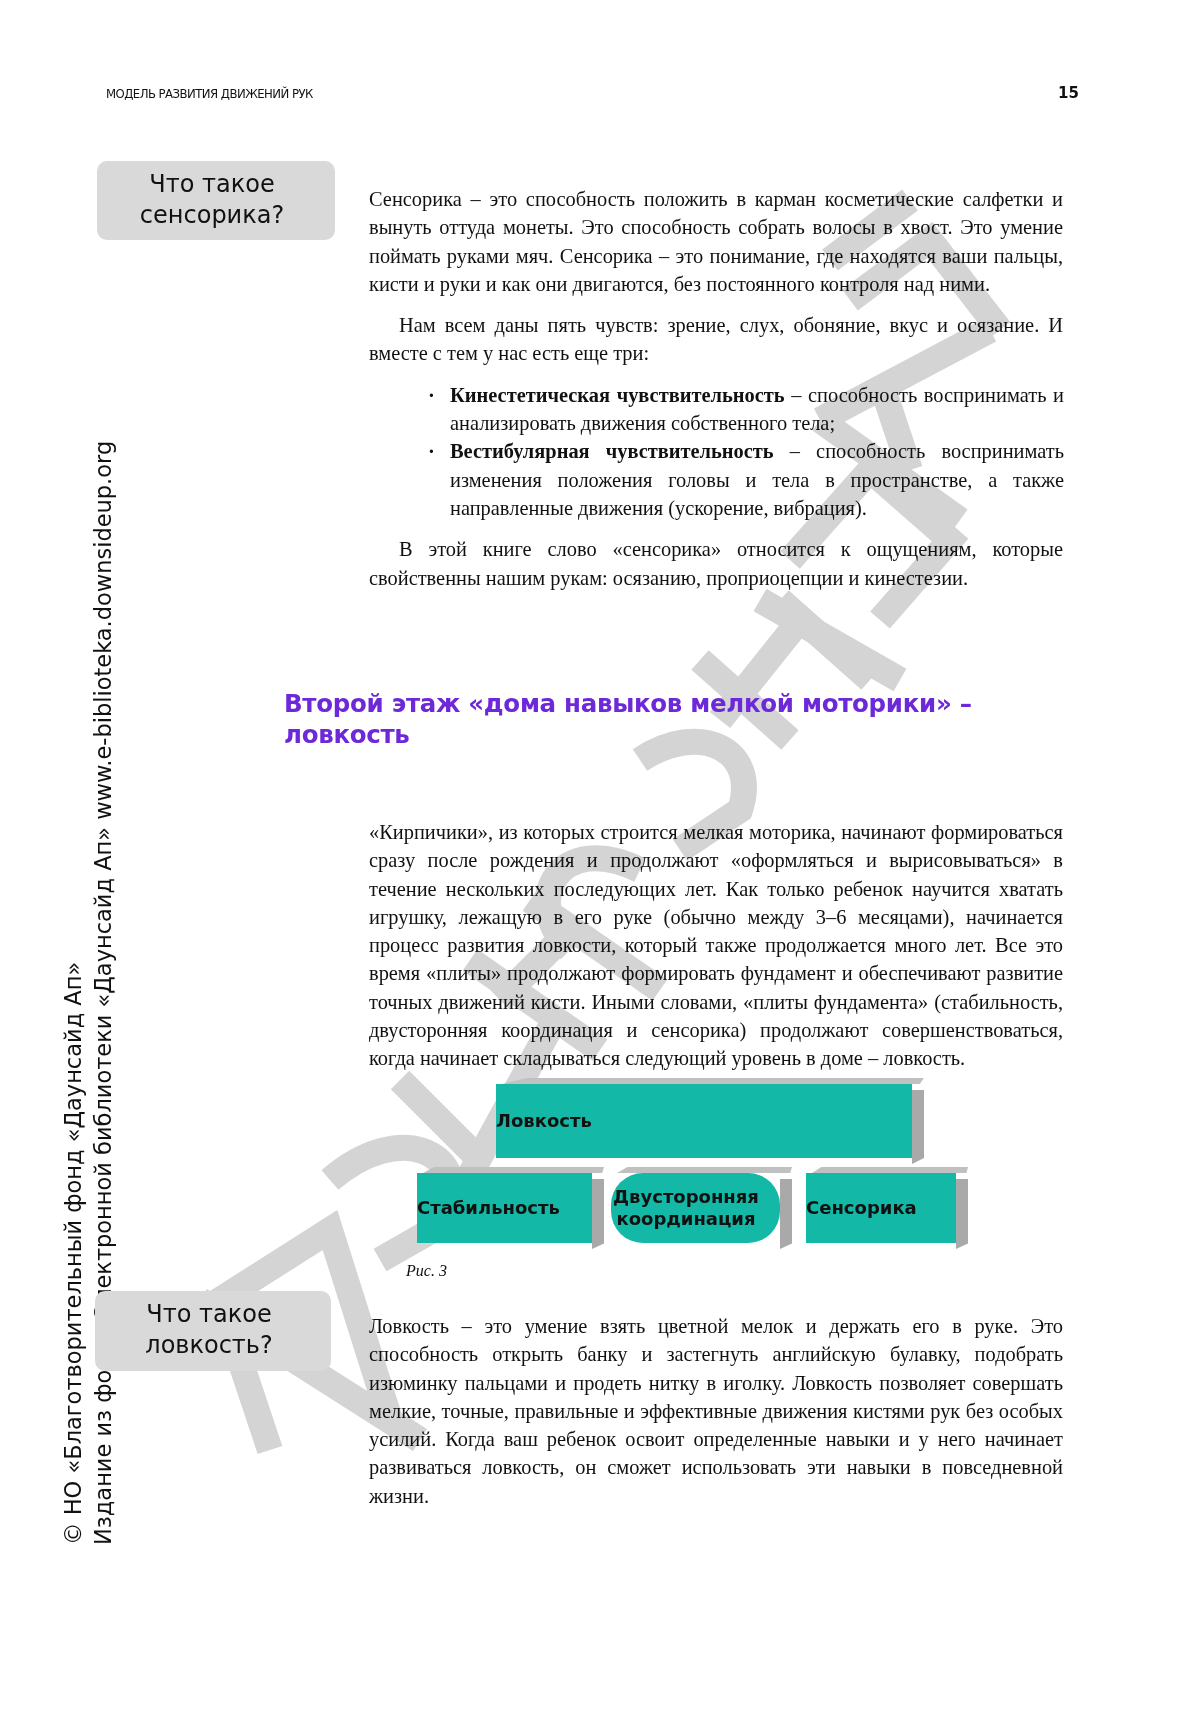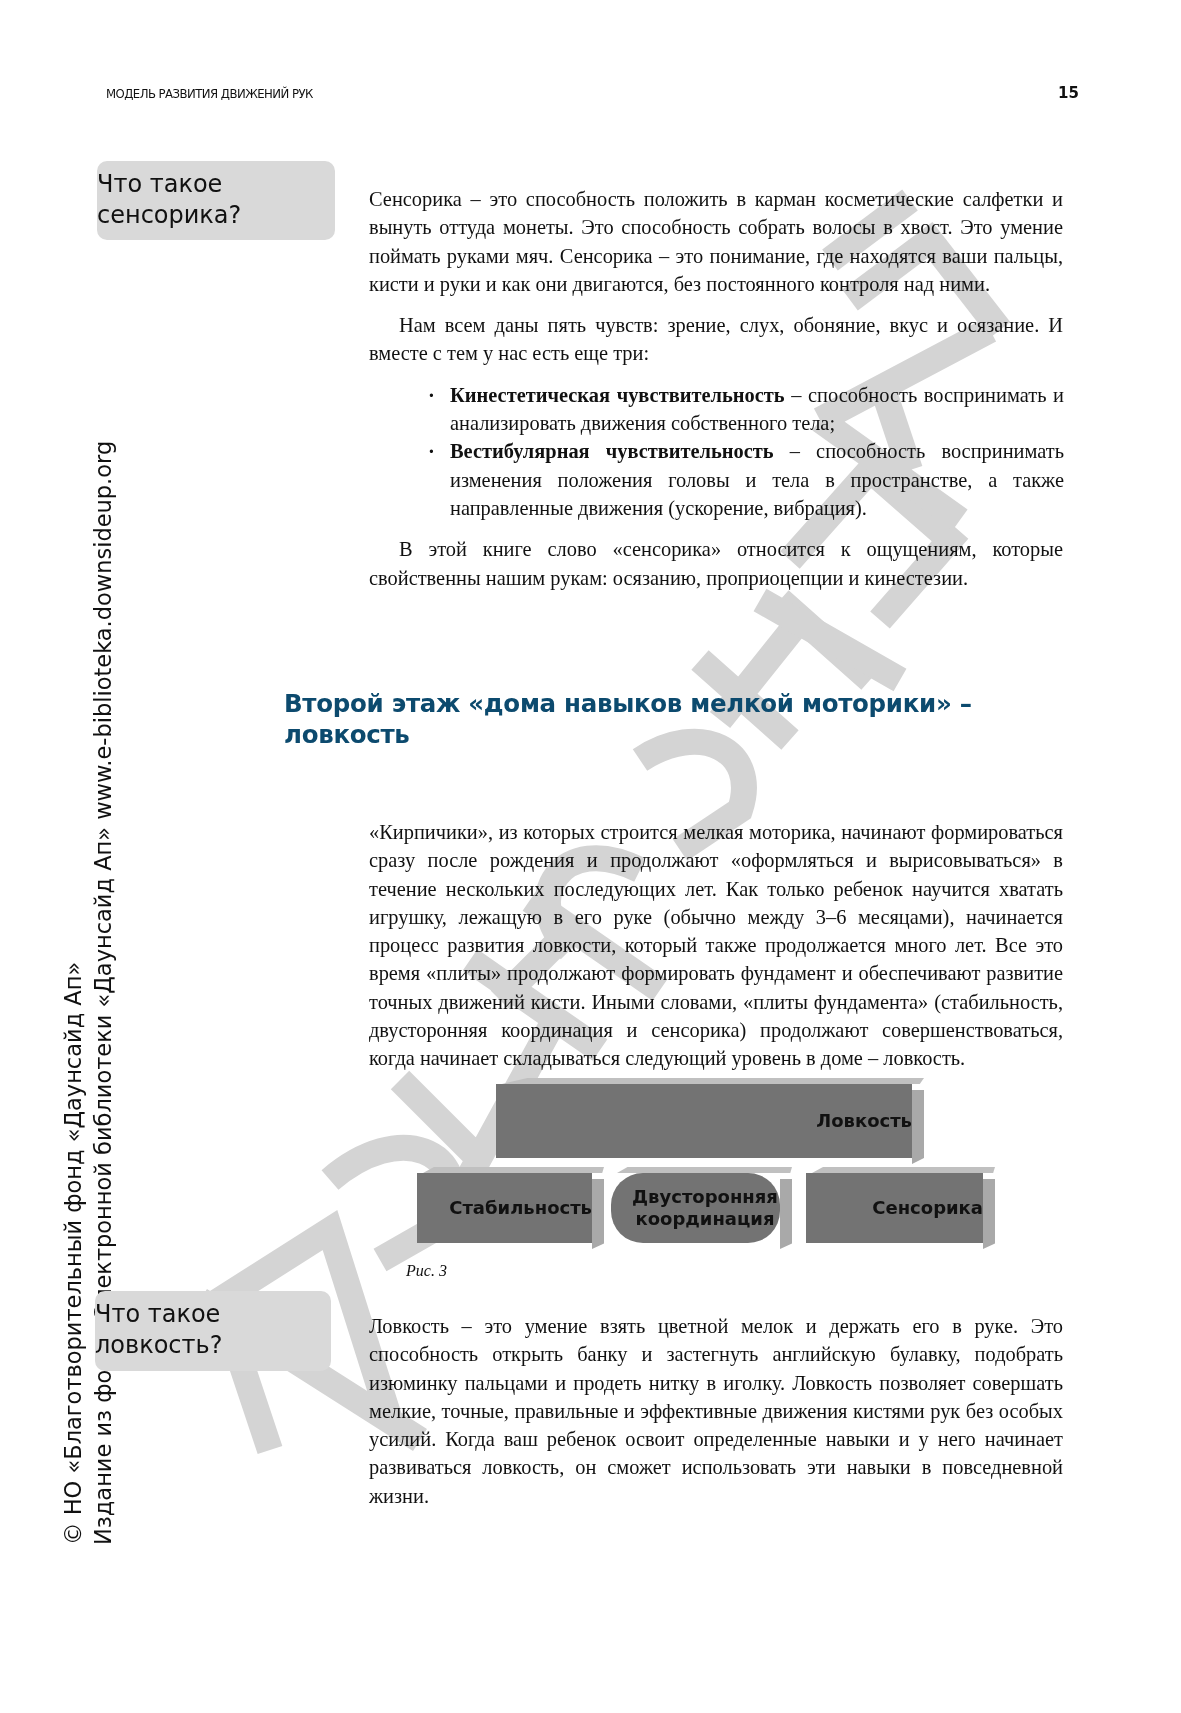--- a/index.html
+++ b/index.html
@@ -1,31 +1,31 @@
 <!DOCTYPE html>
 <html><head>
 <meta charset="utf-8">
 <style>
   html, body { margin: 0; padding: 0; background: #ffffff; }
   body { width: 1181px; height: 1713px; position: relative; overflow: hidden; font-family: "DejaVu Serif", serif; color: #111; }
   .running-head { position: absolute; left: 106px; top: 86px; font-family: "DejaVu Sans", sans-serif; font-size: 13px; letter-spacing: -0.6px; color: #111; transform: scaleX(0.9); transform-origin: left; }
   .page-num { position: absolute; left: 1058px; top: 84px; font-family: "DejaVu Sans", sans-serif; font-weight: bold; font-size: 15px; color: #111; }
   .sidebar-text { position: absolute; left: 58px; top: 1545px; transform: rotate(-90deg); transform-origin: left top; font-family: "DejaVu Sans", sans-serif; font-size: 22.5px; line-height: 30px; white-space: nowrap; color: #111; }
   .side-line { display: block; }
-  .qbox { position: absolute; background: #d9d9d9; border-radius: 10px; font-family: "DejaVu Sans", sans-serif; font-size: 24px; line-height: 31px; text-align: left; color: #111; box-sizing: border-box; padding: 8px 8px 0 0; }
+  .qbox { position: absolute; background: #d9d9d9; border-radius: 10px; font-family: "DejaVu Sans", sans-serif; font-size: 24px; line-height: 31px; text-align: center; color: #111; box-sizing: border-box; padding: 8px 8px 0 0; }
   .qbox span { display: block; }
   .para { position: absolute; font-family: "Liberation Serif", serif; font-size: 20.4px; line-height: 28.3px; text-align: justify; color: #111; }
   .para p { margin: 13px; text-align: justify; text-align-last: left; font-family: Liberation Serif, serif; }
   .indent { text-indent: 30px; }
   .bullets { list-style: none; margin: 12px; padding: 0 0 0 82px; }
   .bullets li { position: relative; }
   .bullets li::before { content: "·"; position: absolute; left: -22px; font-weight: bold; }
   .bullets b { font-weight: bold; }
-  .section-heading { position: absolute; left: 284px; top: 688px; width: 760px; font-family: "DejaVu Sans", sans-serif; font-weight: bold; font-size: 24.5px; line-height: 31px; color: #0c4a6e; letter-spacing: -0.3px; }
-  .block { position: absolute; background: #737373; font-family: "DejaVu Sans", sans-serif; font-weight: bold; font-size: 18px; line-height: 22px; color: #111; display: flex; align-items: center; justify-content: flex-end; text-align: center; }
+  .section-heading { position: absolute; left: 284px; top: 688px; width: 760px; font-family: "DejaVu Sans", sans-serif; font-weight: bold; font-size: 24.5px; line-height: 31px; color: #6d28d9; letter-spacing: -0.3px; }
+  .block { position: absolute; background: #14b8a6; font-family: "DejaVu Sans", sans-serif; font-weight: bold; font-size: 18px; line-height: 22px; color: #111; display: flex; align-items: center; justify-content: flex-start; text-align: center; }
   .block .side { position: absolute; right: -12px; top: 6px; bottom: -6px; width: 12px; background: #a9a9a9; clip-path: polygon(0 0, 100% 0, 100% 92%, 0 100%); }
   .block .topface { position: absolute; left: 6px; right: -12px; top: -6px; height: 6px; background: #c0c0c0; clip-path: polygon(0 100%, 6% 0, 100% 0, 99% 100%); }
   .caption { position: absolute; left: 406px; top: 1262px; font-family: "Liberation Serif", serif; font-style: italic; font-size: 16px; color: #111; }
   .watermark { position: absolute; left: 0; top: 0; width: 1181px; height: 1713px; pointer-events: none; }
 </style>
 </head>
 <body>
 
 <svg class="watermark" viewBox="0 0 1181 1713">
   <g fill="none" stroke="#d4d4d4" stroke-width="26" stroke-linecap="butt">
@@ -90,21 +90,21 @@
   <div class="block" style="left:417px; top:1173px; width:175px; height:70px;">
     <div class="topface"></div>
     <div class="side"></div>
     <span>Стабильность</span>
   </div>
   <div class="block" style="left:611px; top:1173px; width:169px; height:70px;border-radius:32px;">
     <div class="topface"></div>
     <div class="side"></div>
     <span style="width:150px;">Двусторонняя координация</span>
   </div>
-  <div class="block" style="left:806px; top:1173px; width:177px; height:70px;">
+  <div class="block" style="left:806px; top:1173px; width:150px; height:70px;">
     <div class="topface"></div>
     <div class="side"></div>
     <span>Сенсорика</span>
   </div>
   <div class="caption">Рис. 3</div>
 </div>
 
 <div class="qbox" style="left:95px; top:1291px; width:236px; height:80px;">
   <span>Что такое</span>
   <span>ловкость?</span>

